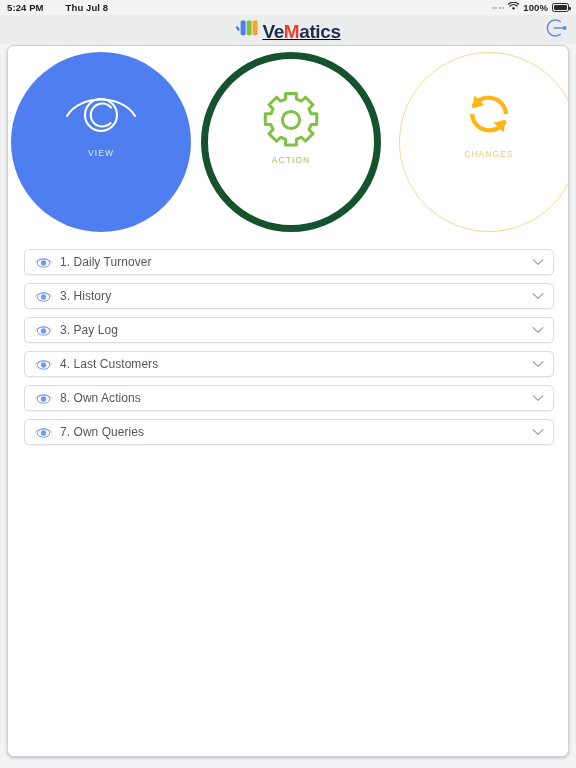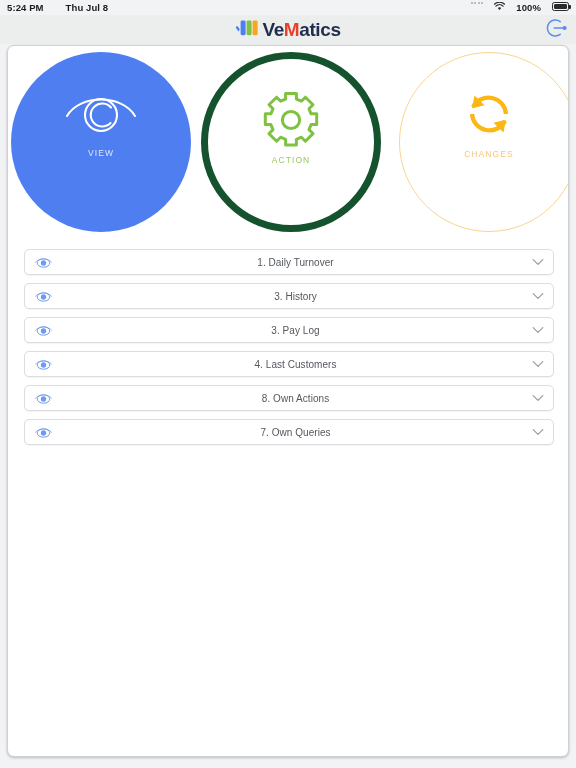--- a/index.html
+++ b/index.html
@@ -11,38 +11,38 @@
   }
 
   
   .statusbar{
     position:absolute; top:0; left:0; width:576px; height:15px;
     display:flex; align-items:center; justify-content:space-between;
     padding:0 7px; font-size:9.5px; color:#1b1b1b; font-weight:bold;
     letter-spacing:.1px;
   }
   .sb-left{ display:flex; align-items:center; gap:22px; }
-  .sb-right{ display:flex; align-items:flex-start; gap:11px; }
+  .sb-right{ display:flex; align-items:center; gap:4px; }
   .dots{ display:flex; gap:1.5px; align-items:flex-end; }
   .dots i{ width:2px; height:2px; background:#a9aaad; border-radius:50%; display:block; }
   .wifi{ display:block; }
   .batt{ position:relative; width:17px; height:8.5px; border:1px solid #2b2b2b;
          border-radius:2.3px; }
   .batt::after{ content:""; position:absolute; right:-2.6px; top:2.4px;
          width:1.6px; height:3.4px; background:#2b2b2b; border-radius:0 1px 1px 0; }
   .batt i{ position:absolute; left:1px; top:1px; bottom:1px; right:1px;
            background:#2b2b2b; border-radius:1.2px; display:block; }
 
   
   .appbar{
     position:absolute; top:15px; left:0; width:576px; height:29px;
     background:#eceded;
     display:flex; align-items:center; justify-content:center;
   }
-  .logo{ display:flex; align-items:center; gap:0; }
+  .logo{ display:flex; align-items:flex-end; gap:0;text-decoration:underline; }
   .logo-mark{ display:block; }
   .logo-text{ font-size:19px; font-weight:bold; letter-spacing:-.4px;
               color:#1f2d4e; line-height:1; display:flex; }
   .logo-text .m{ color:#e8402a; }
   .logout{ position:absolute; right:9px; top:50%; transform:translateY(-50%); }
 
   
   .card{
     position:absolute; left:7px; top:45px; width:562px; height:712px;
     background:#ffffff; border-radius:7px;
@@ -71,23 +71,22 @@
   
   .list{ position:absolute; left:16px; top:203px; width:530px; }
   .row{
     height:26px; margin-bottom:8px;
     background:#fff; border:1px solid #dcdde0; border-radius:5px;
     display:flex; align-items:center; padding:0 8px 0 9px;
     box-shadow:0 1px 1px rgba(0,0,0,.05);
   }
   .row .eye{ flex:0 0 auto; width:20px; display:flex; align-items:center; }
   .row .lbl{
-    flex:1 1 auto; font-size:10px; color:#53575e; padding-left:6px;
+    flex:1 1 auto; font-size:12px; color:#53575e; padding-left:6px;
     letter-spacing:.05px;
-    text-align:center;
   }
   .row .chev{ flex:0 0 auto; width:14px; display:flex; justify-content:center; }
 </style>
 </head>
 <body>
 
 <div class="statusbar">
   <div class="sb-left">
     <span>5:24 PM</span>
     <span>Thu Jul 8</span>

